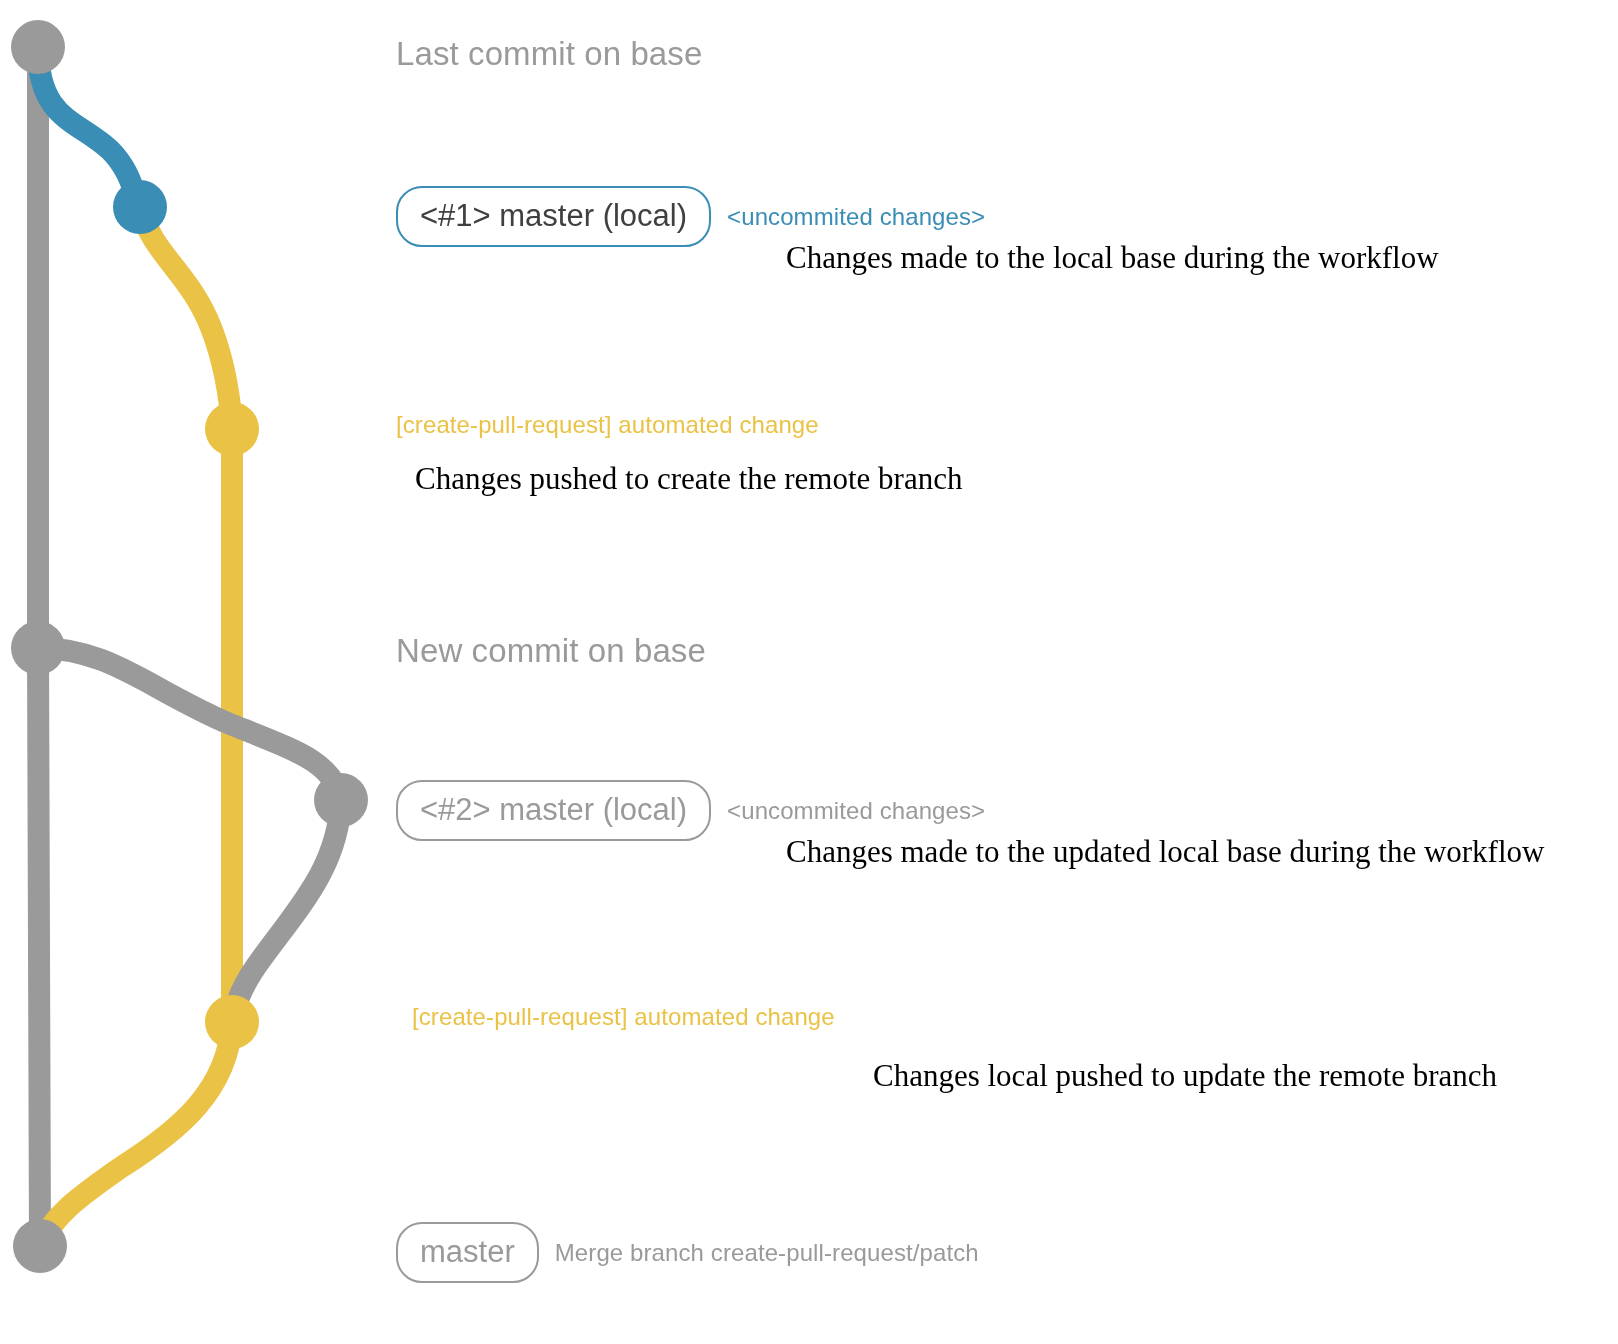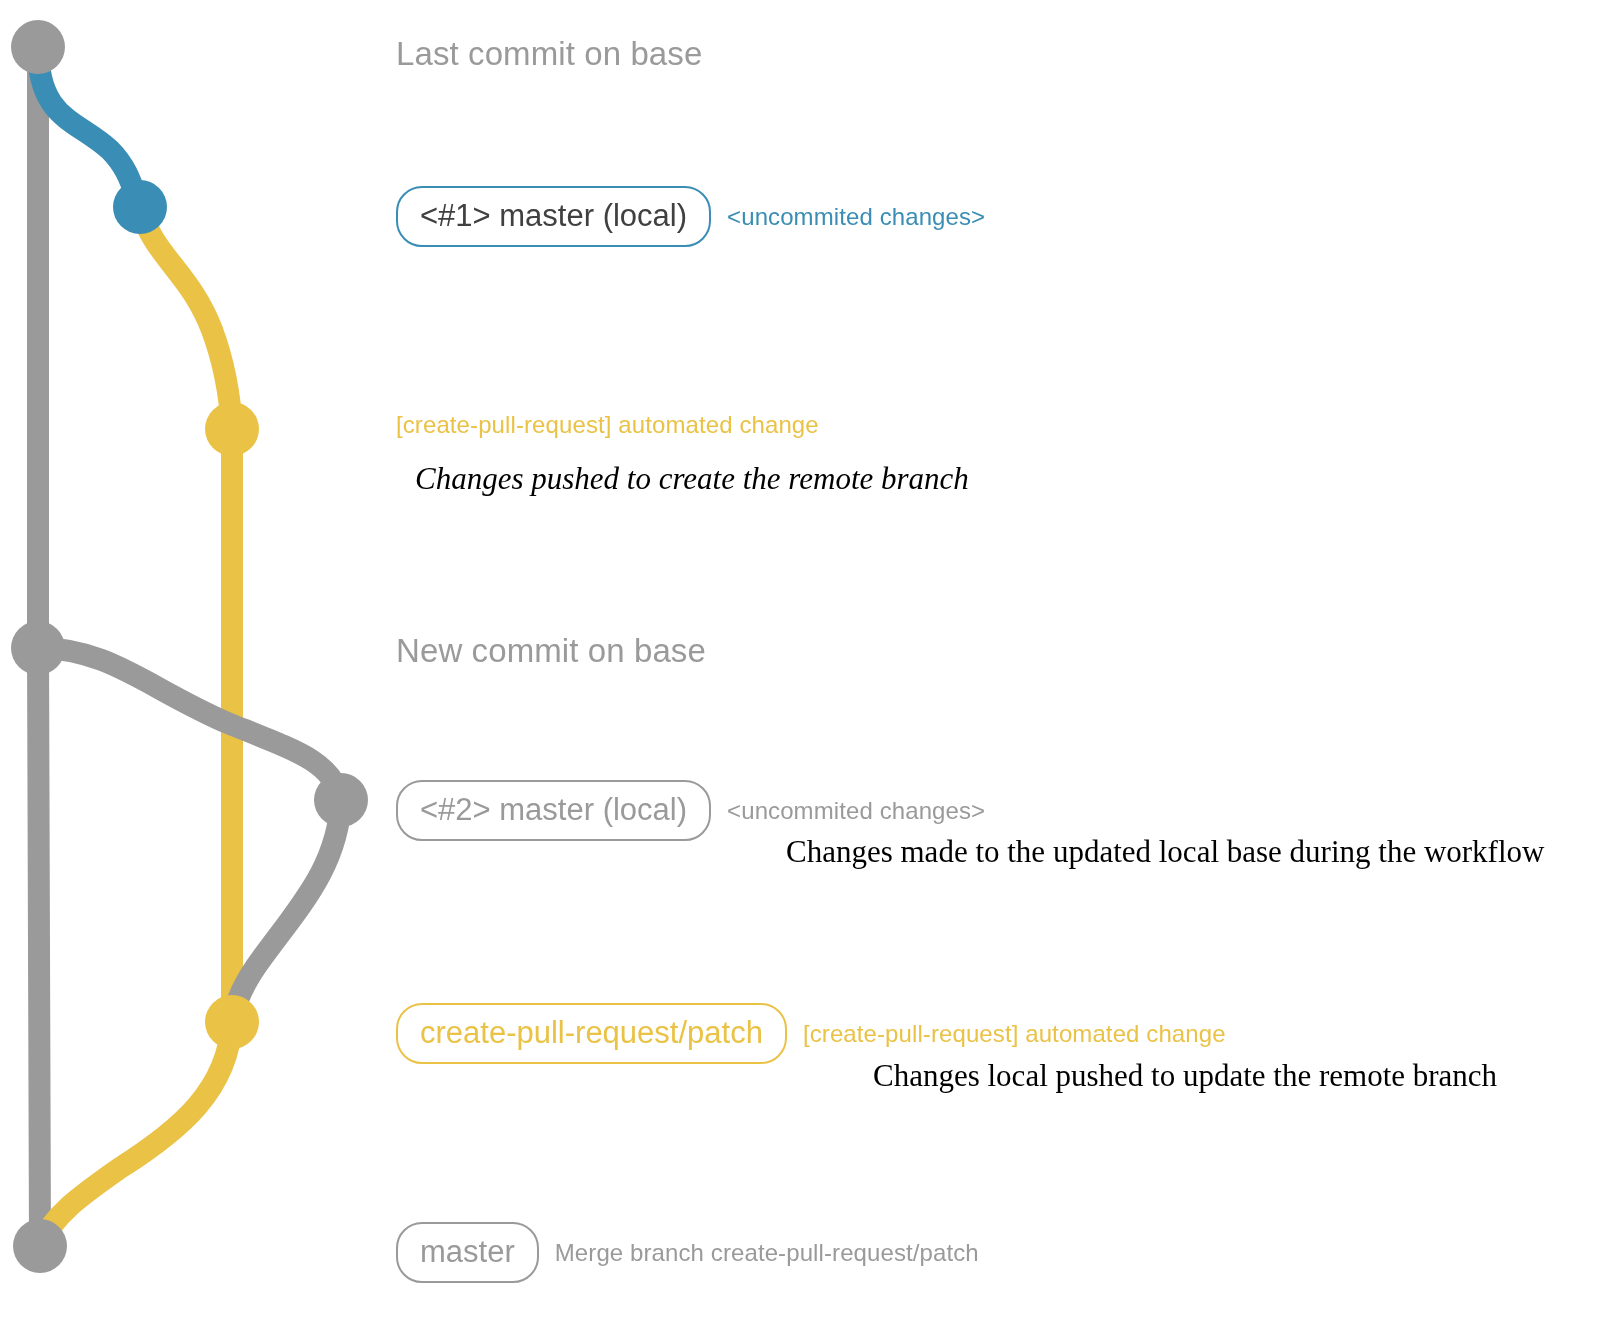--- a/index.html
+++ b/index.html
@@ -119,36 +119,36 @@
 </svg>
 
 <div class="annotation-layer">
 
   <div class="plain-title" style="left:396px; top:35px;">Last commit on base</div>
 
   <div class="row" style="left:396px; top:186px;">
     <span class="badge blue">&lt;#1&gt; master (local)</span>
     <span class="subject blue">&lt;uncommited changes&gt;</span>
   </div>
+  <div class="desc" style="left:786px; top:240px;">Changes made to the local base during the workflow</div>
 
   <div class="row" style="left:396px; top:411px;">
     <span class="subject yellow" style="margin-left:0;">[create-pull-request] automated change</span>
   </div>
-  <div class="desc" style="left:415px; top:461px;font-style:italic;">Changes pushed to create the remote branch</div>
+  <div class="desc" style="left:415px; top:461px;">Changes pushed to create the remote branch</div>
 
   <div class="plain-title" style="left:396px; top:632px;">New commit on base</div>
 
   <div class="row" style="left:396px; top:780px;">
     <span class="badge gray">&lt;#2&gt; master (local)</span>
     <span class="subject gray">&lt;uncommited changes&gt;</span>
   </div>
   <div class="desc" style="left:786px; top:834px;">Changes made to the updated local base during the workflow</div>
 
   <div class="row" style="left:396px; top:1003px;">
-    <span class="badge yellow">create-pull-request/patch</span>
     <span class="subject yellow">[create-pull-request] automated change</span>
   </div>
   <div class="desc" style="left:873px; top:1058px;">Changes local pushed to update the remote branch</div>
 
   <div class="row" style="left:396px; top:1222px;justify-content:flex-end;">
     <span class="badge gray">master</span>
     <span class="subject gray">Merge branch create-pull-request/patch</span>
   </div>
 
 </div>

